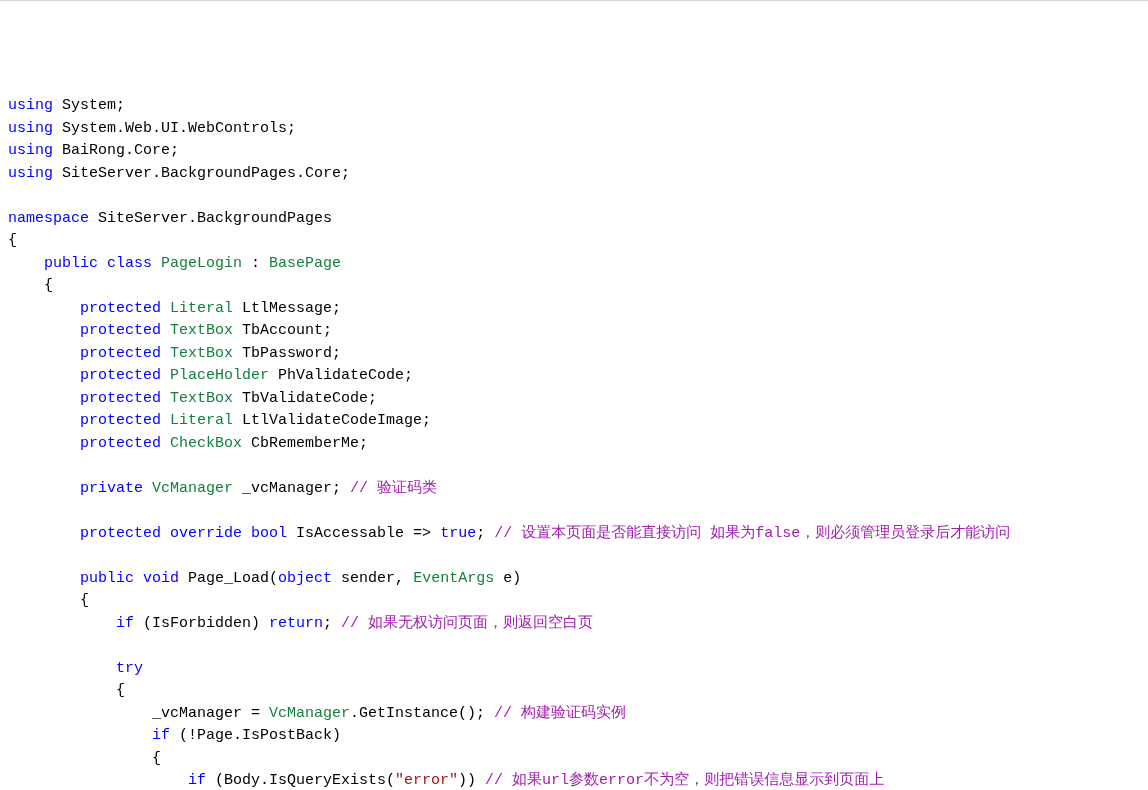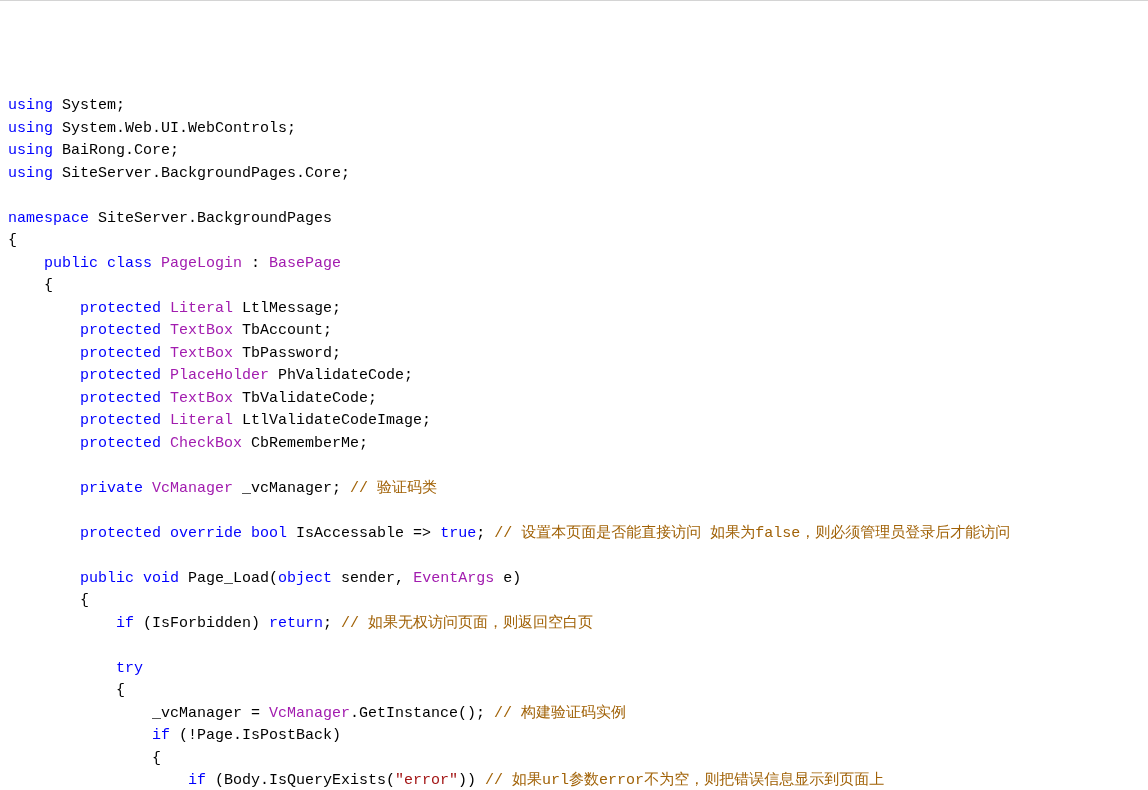--- a/index.html
+++ b/index.html
@@ -12,22 +12,22 @@
       font-size: 15px;
       background: #ffffff;
       color: #000000;
       line-height: 1.5;
       padding: 4px 8px;
       white-space: pre;
       border-top: 1px solid #d4d4d4;
       position: relative;
     }
     .kw { color: #0000ff; font-family: Liberation Mono, monospace; }
-    .type { color: #a21caf; }
-    .comment { color: #a16207; text-align: center; }
+    .type { color: #15803d; }
+    .comment { color: #a21caf; text-align: center; }
     .str { color: #a31515; }
   </style>
 </head>
 <body>
 
 
 
 <div id="code-container"><div><span class="kw">using</span><span> System;</span></div><div><span class="kw">using</span><span> System.Web.UI.WebControls;</span></div><div><span class="kw">using</span><span> BaiRong.Core;</span></div><div><span class="kw">using</span><span> SiteServer.BackgroundPages.Core;</span></div><div>&nbsp;</div><div><span class="kw">namespace</span><span> SiteServer.BackgroundPages</span></div><div><span>{</span></div><div><span>    </span><span class="kw">public</span><span> </span><span class="kw">class</span><span> </span><span class="type">PageLogin</span><span> : </span><span class="type">BasePage</span></div><div><span>    {</span></div><div><span>        </span><span class="kw">protected</span><span> </span><span class="type">Literal</span><span> LtlMessage;</span></div><div><span>        </span><span class="kw">protected</span><span> </span><span class="type">TextBox</span><span> TbAccount;</span></div><div><span>        </span><span class="kw">protected</span><span> </span><span class="type">TextBox</span><span> TbPassword;</span></div><div><span>        </span><span class="kw">protected</span><span> </span><span class="type">PlaceHolder</span><span> PhValidateCode;</span></div><div><span>        </span><span class="kw">protected</span><span> </span><span class="type">TextBox</span><span> TbValidateCode;</span></div><div><span>        </span><span class="kw">protected</span><span> </span><span class="type">Literal</span><span> LtlValidateCodeImage;</span></div><div><span>        </span><span class="kw">protected</span><span> </span><span class="type">CheckBox</span><span> CbRememberMe;</span></div><div>&nbsp;</div><div><span>        </span><span class="kw">private</span><span> </span><span class="type">VcManager</span><span> _vcManager; </span><span class="comment">// 验证码类</span></div><div>&nbsp;</div><div><span>        </span><span class="kw">protected</span><span> </span><span class="kw">override</span><span> </span><span class="kw">bool</span><span> IsAccessable =&gt; </span><span class="kw">true</span><span>; </span><span class="comment">// 设置本页面是否能直接访问 如果为false，则必须管理员登录后才能访问</span></div><div>&nbsp;</div><div><span>        </span><span class="kw">public</span><span> </span><span class="kw">void</span><span> Page_Load(</span><span class="kw">object</span><span> sender, </span><span class="type">EventArgs</span><span> e)</span></div><div><span>        {</span></div><div><span>            </span><span class="kw">if</span><span> (IsForbidden) </span><span class="kw">return</span><span>; </span><span class="comment">// 如果无权访问页面，则返回空白页</span></div><div>&nbsp;</div><div><span>            </span><span class="kw">try</span></div><div><span>            {</span></div><div><span>                _vcManager = </span><span class="type">VcManager</span><span>.GetInstance(); </span><span class="comment">// 构建验证码实例</span></div><div><span>                </span><span class="kw">if</span><span> (!Page.IsPostBack)</span></div><div><span>                {</span></div><div><span>                    </span><span class="kw">if</span><span> (Body.IsQueryExists(</span><span class="str">"error"</span><span>)) </span><span class="comment">// 如果url参数error不为空，则把错误信息显示到页面上</span></div></div>
 
 

